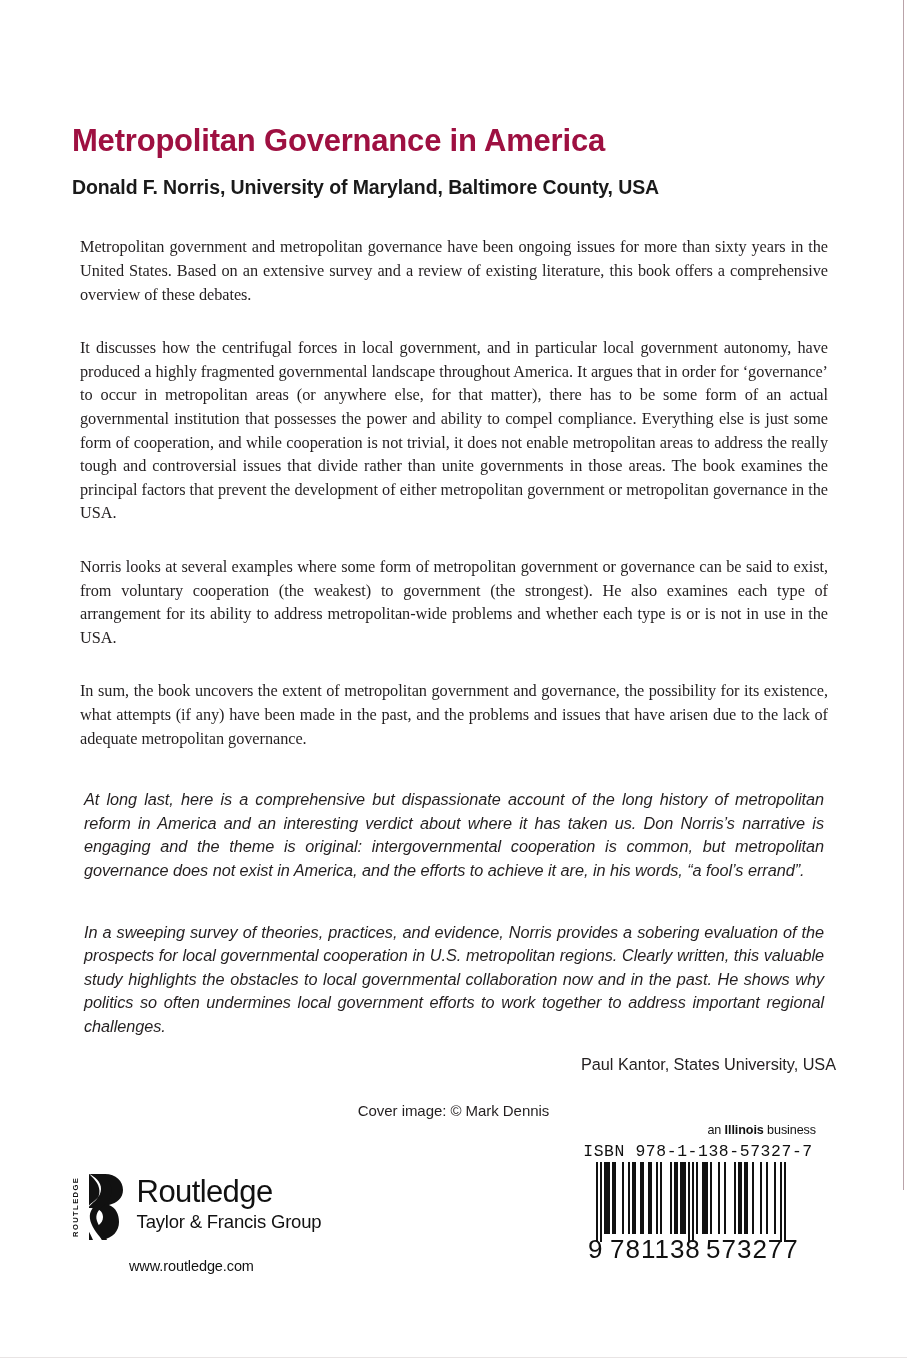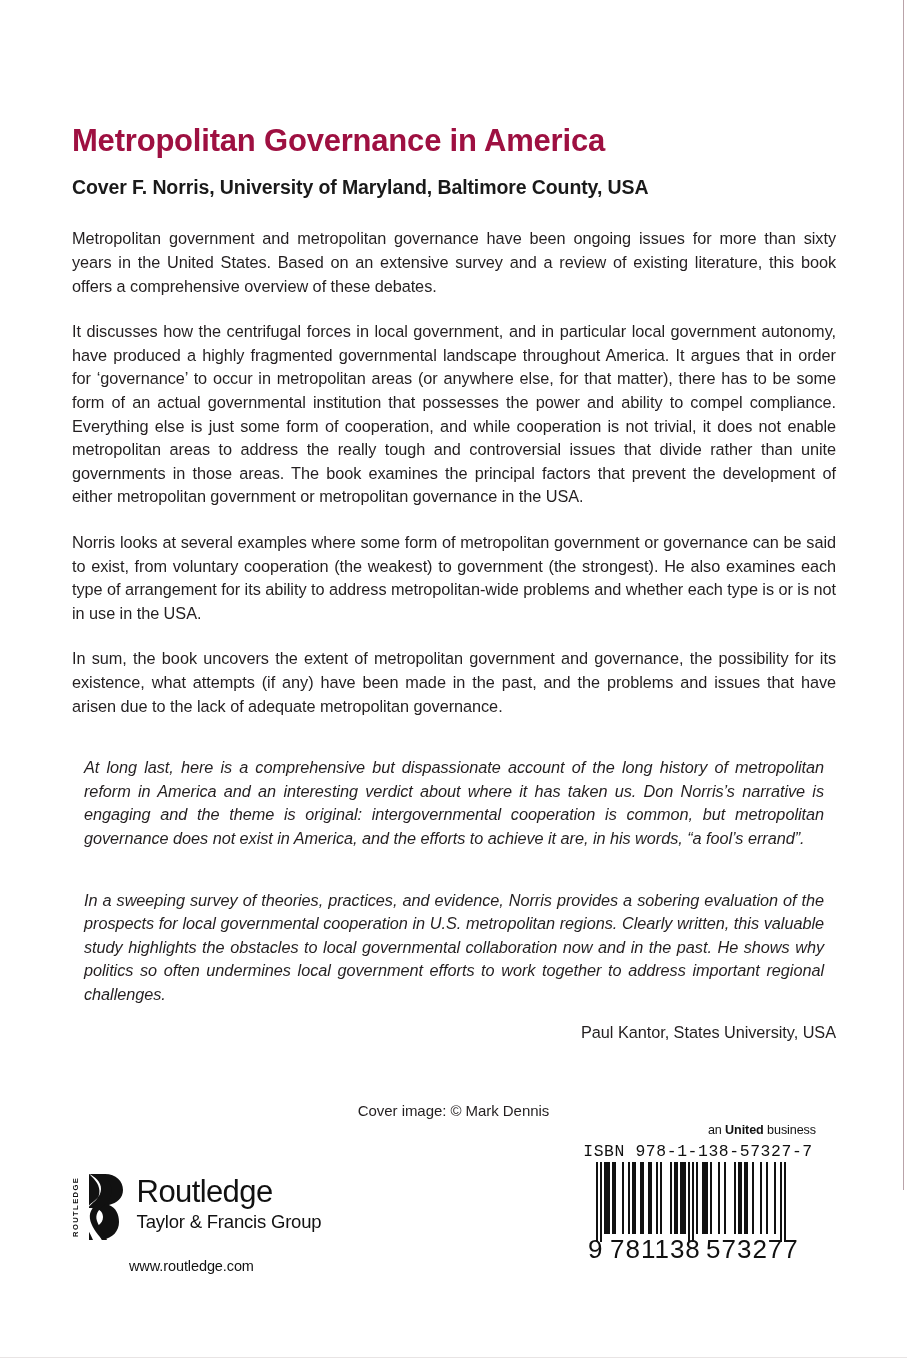--- a/index.html
+++ b/index.html
@@ -60,23 +60,24 @@
     padding-top: 18px;
     line-height: 1.2;
     letter-spacing: -0.1px;
   }
 
   .body-para {
     color: #231f20;
     font-size: 16.3px;
     line-height: 23.6px;
     text-align: justify;
-    margin: 0;
+    margin: 8px;
     padding-top: 22px;
     letter-spacing: -0.05px;
+    font-family: Liberation Serif, serif;
   }
   .body-para.first { padding-top: 28px; }
 
   .quote {
     color: #231f20;
     font-size: 16.3px;
     line-height: 23.6px;
     text-align: justify;
     font-style: italic;
     margin: 12px;
@@ -198,21 +199,21 @@
 <body>
 
 <div class="cover">
 
   <div class="edge-right"></div>
   <div class="edge-bottom"></div>
 
   <div class="content">
 
     <h1 class="title">Metropolitan Governance in America</h1>
-    <h2 class="author">Cover F. Norris, University of Maryland, Baltimore County, USA</h2>
+    <h2 class="author">Donald F. Norris, University of Maryland, Baltimore County, USA</h2>
 
     <p class="body-para first">Metropolitan government and metropolitan governance have been ongoing issues for more than sixty years in the United States. Based on an extensive survey and a review of existing literature, this book offers a comprehensive overview of these debates.</p>
     <p class="body-para">It discusses how the centrifugal forces in local government, and in particular local government autonomy, have produced a highly fragmented governmental landscape throughout America. It argues that in order for ‘governance’ to occur in metropolitan areas (or anywhere else, for that matter), there has to be some form of an actual governmental institution that possesses the power and ability to compel compliance. Everything else is just some form of cooperation, and while cooperation is not trivial, it does not enable metropolitan areas to address the really tough and controversial issues that divide rather than unite governments in those areas. The book examines the principal factors that prevent the development of either metropolitan government or metropolitan governance in the USA.</p>
     <p class="body-para">Norris looks at several examples where some form of metropolitan government or governance can be said to exist, from voluntary cooperation (the weakest) to government (the strongest). He also examines each type of arrangement for its ability to address metropolitan-wide problems and whether each type is or is not in use in the USA.</p>
     <p class="body-para">In sum, the book uncovers the extent of metropolitan government and governance, the possibility for its existence, what attempts (if any) have been made in the past, and the problems and issues that have arisen due to the lack of adequate metropolitan governance.</p>
 
     <p class="quote">At long last, here is a comprehensive but dispassionate account of the long history of metropolitan reform in America and an interesting verdict about where it has taken us. Don Norris’s narrative is engaging and the theme is original: intergovernmental cooperation is common, but metropolitan governance does not exist in America, and the efforts to achieve it are, in his words, “a fool’s errand”.</p>
 
     <p class="quote">In a sweeping survey of theories, practices, and evidence, Norris provides a sobering evaluation of the prospects for local governmental cooperation in U.S. metropolitan regions. Clearly written, this valuable study highlights the obstacles to local governmental collaboration now and in the past. He shows why politics so often undermines local government efforts to work together to address important regional challenges.</p>
     <p class="attrib">Paul Kantor, States University, USA</p>
@@ -231,21 +232,21 @@
       </svg>
       <div class="logo-words">
         <div class="logo-routledge">Routledge</div>
         <div class="logo-tf">Taylor &amp; Francis Group</div>
       </div>
     </div>
     <div class="logo-url">www.routledge.com</div>
   </div>
 
   <div class="barcode-block">
-    <div class="informa"><span>an </span><b>United</b><span> business</span></div>
+    <div class="informa"><span>an </span><b>Illinois</b><span> business</span></div>
     <div class="isbn-text">ISBN 978-1-138-57327-7</div>
     <svg class="barcode-svg" width="240" height="100" viewBox="0 0 240 100">
       <rect x="0" y="0" width="240" height="100" fill="#ffffff"></rect>
       <g fill="#111111" id="bars">
           <rect x="18.00" y="0" width="2.00" height="80"></rect>
           <rect x="22.00" y="0" width="2.00" height="80"></rect>
           <rect x="26.00" y="0" width="2.00" height="72"></rect>
           <rect x="28.00" y="0" width="2.00" height="72"></rect>
           <rect x="30.00" y="0" width="2.00" height="72"></rect>
           <rect x="34.00" y="0" width="2.00" height="72"></rect>

